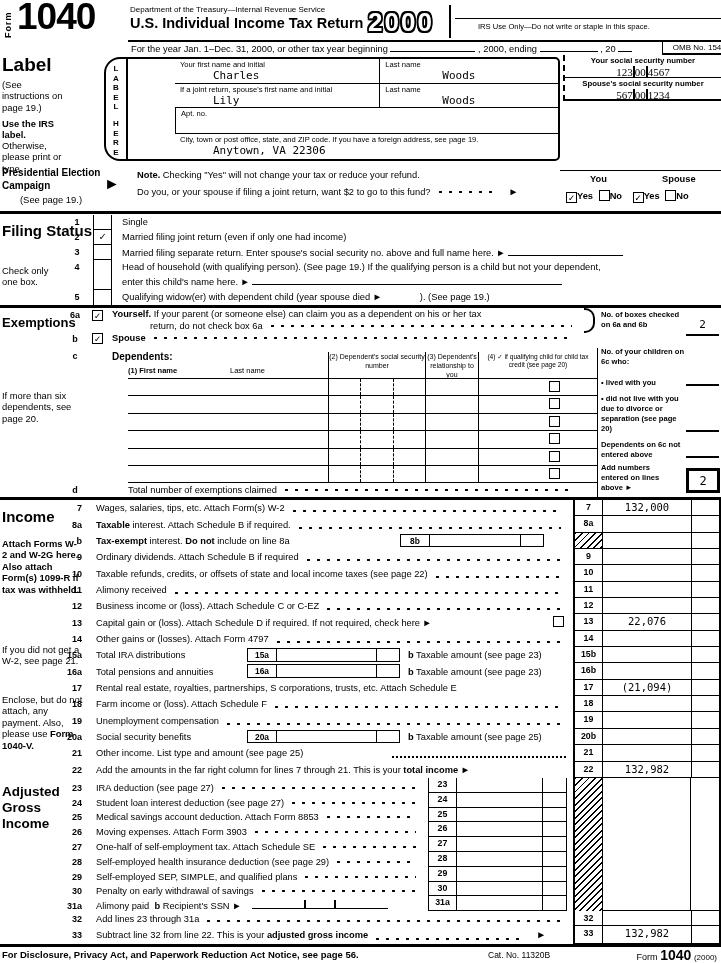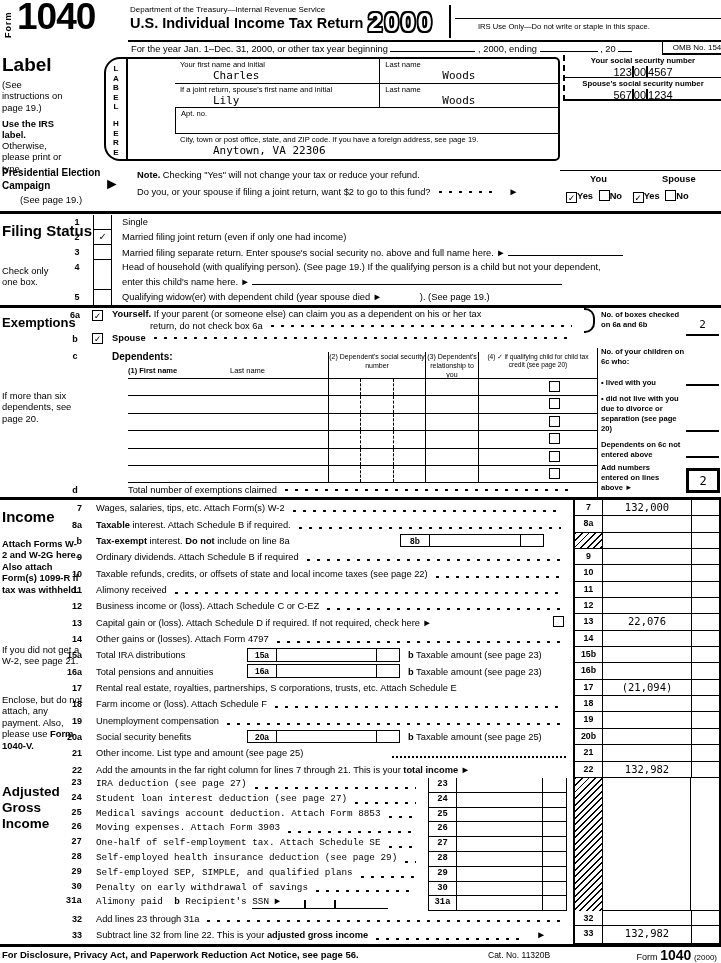--- a/index.html
+++ b/index.html
@@ -41,21 +41,21 @@
   .lhcol div { width: 9px; margin: 0 auto; word-break: break-all; font-weight: bold; font-size: 8px; line-height: 1.2; }
   .fields { flex: 1; display: flex; flex-direction: column; }
   .frow { display: flex; border-bottom: 1.5px solid #000; margin-left: 47px; }
   .fcell { position: relative; }
   .flabel { font-size: 7.6px; padding: 1px 0 0 5px; }
   .fval { font-family: "DejaVu Sans Mono", monospace; font-size: 11px; padding-left: 38px; }
   
   .ssnarea { position: absolute; left: 563px; top: 55px; width: 158px; border-left: 2px dashed #000; }
   .ssnlab { font-size: 7.8px; font-weight: bold; text-align: center; padding-top: 1px; }
   .ssnval { display: flex; justify-content: center; align-items: center; 
-    font-family: Liberation Sans, sans-serif; font-size: 11px; height: 13px; }
+    font-family: Liberation Serif, serif; font-size: 11px; height: 13px; }
   .dashsep { display: inline-block; width: 0; height: 11px; border-left: 2px dashed #000; }
   
   .fscol { position: absolute; left: 93px; top: 215px; width: 19px; height: 90px;
     border-left: 1.6px solid #000; border-right: 1.6px solid #000; display: flex; flex-direction: column; }
   .fscell { border-bottom: 1.6px solid #000; text-align: center;
     font: 11px/14px "DejaVu Sans Mono", monospace; }
   
   .irow { position: relative; display: flex; align-items: center; height: 16.35px; padding-right: 150px; }
   .rn { width: 82px; text-align: right; font-weight: bold; font-size: 9px; flex: none; }
   .rt { margin-left: 14px; white-space: nowrap; }
@@ -64,21 +64,21 @@
   .nc { width: 30px; border-left: 2.2px solid #000; border-right: 1.6px solid #000;
     font-weight: bold; font-size: 8.8px; text-align: center; padding-top: 2px; }
   .ac { flex: 1; text-align: center; padding-top: 1px; }
   .cc { width: 28px; border-left: 1.2px solid #000; }
   .ebox { position: absolute; display: flex; height: 13.5px; border: 1.8px solid #000; top: 1px; background: #fff; }
   .el { width: 29px; border-right: 1.8px solid #000; font-weight: bold; font-size: 8.4px; text-align: center; padding-top: 1px; }
   .ea { flex: 1; }
   .ec { width: 23px; border-left: 1.2px solid #000; }
   .bt { position: absolute; left: 408px; white-space: nowrap; }
   
-  .grow { position: relative; display: flex; align-items: flex-start; height: 14.8px; padding-right: 295px; font-family: Liberation Mono, monospace; }
+  .grow { position: relative; display: flex; align-items: flex-end; height: 14.8px; padding-right: 295px; }
   .icells { position: absolute; left: 428px; top: 0; width: 139px; height: 100%; display: flex;
     border: 1.8px solid #000; border-top: none; border-bottom-width: 1.4px; }
   .inc2 { width: 28px; border-right: 1.5px solid #000; font-weight: bold; font-size: 8.8px; text-align: center; padding-top: 1px; }
   .iac { flex: 1; }
   .icc { width: 24px; border-left: 1.2px solid #000; }
   
   .dtab { position: absolute; left: 128px; top: 352px; width: 469px; }
   .drow { display: flex; }
   .dc { border-bottom: 1.5px solid #000; }
   .dbl { border-left: 1.5px solid #000; }

